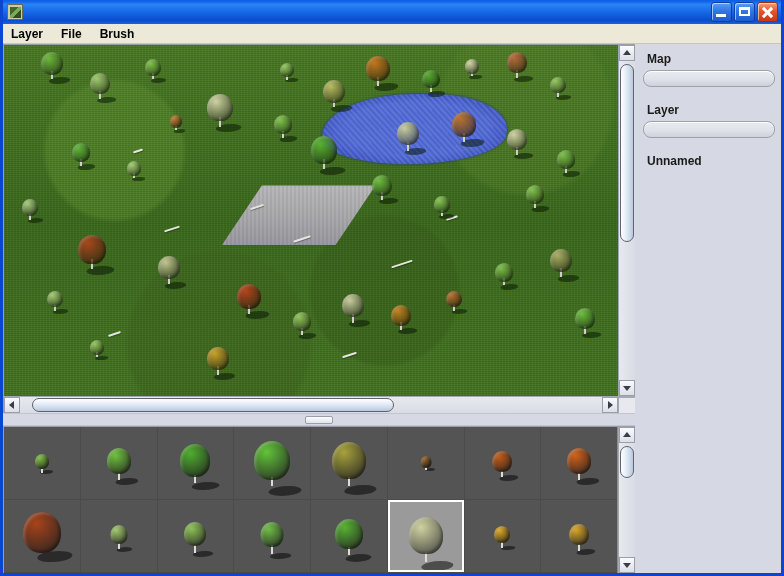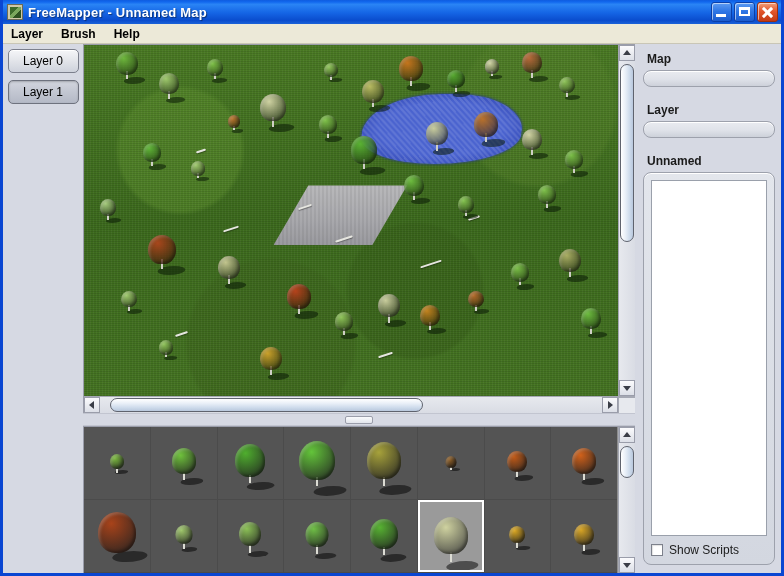--- a/index.html
+++ b/index.html
@@ -256,47 +256,42 @@
   }
   .check-label{font-size:12px;color:#1b1b1b;}
 </style>
 </head>
 <body>
 
 <div class="window">
 
   <div class="titlebar">
     <div class="titlebar-icon"></div>
-    <div class="titlebar-text">FreeMapper - Unnamed Map</div>
     <div class="titlebar-buttons">
       <div class="tbtn min">
           <i></i>
         </div>
       <div class="tbtn max">
           <i></i>
         </div>
       <div class="tbtn close">
           <i class="a"></i>
           <i class="b"></i>
         </div>
     </div>
   </div>
 
   <div class="menubar">
     <div class="menuitem">Layer</div>
+    <div class="menuitem">File</div>
     <div class="menuitem">Brush</div>
-    <div class="menuitem">Help</div>
   </div>
 
   <div class="body">
 
-    <div class="leftbar">
-      <div class="layer-btn">Layer 0</div>
-      <div class="layer-btn selected">Layer 1</div>
-    </div>
 
     <div class="center">
 
       <div class="map-area">
         <div class="map-row">
           <div class="map-canvas" id="map-canvas">
             <div class="grass"></div>
             <div class="water"></div>
             <div class="platform"></div>
             <div class="twig" style="left:26%;top:52%;width:16px;"></div>
@@ -609,23 +604,16 @@
     </div>
 
     <div class="rightbar">
       <div class="panel-label">Map</div>
       <div class="combo"></div>
 
       <div class="panel-label">Layer</div>
       <div class="combo"></div>
 
       <div class="panel-label">Unnamed</div>
-      <div class="script-panel">
-        <div class="script-text"></div>
-        <div class="checkrow">
-          <div class="checkbox"></div>
-          <div class="check-label">Show Scripts</div>
-        </div>
-      </div>
     </div>
 
   </div>
 </div>
 
 </body></html>

